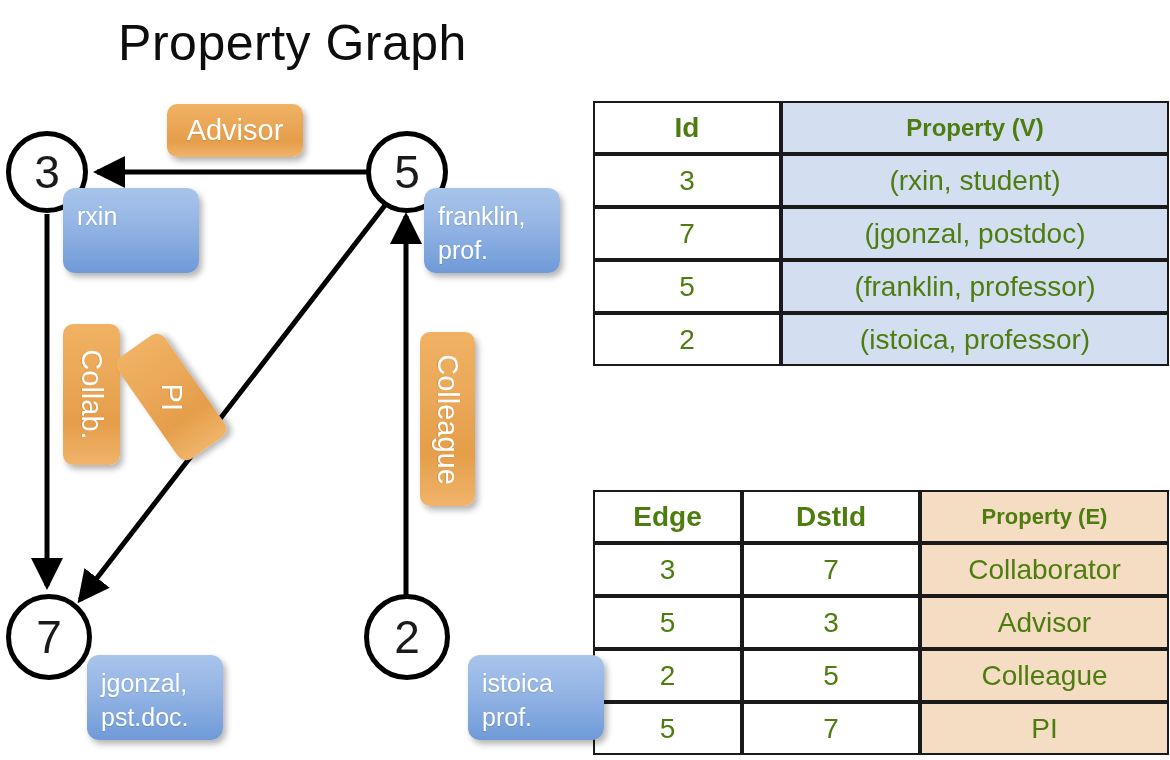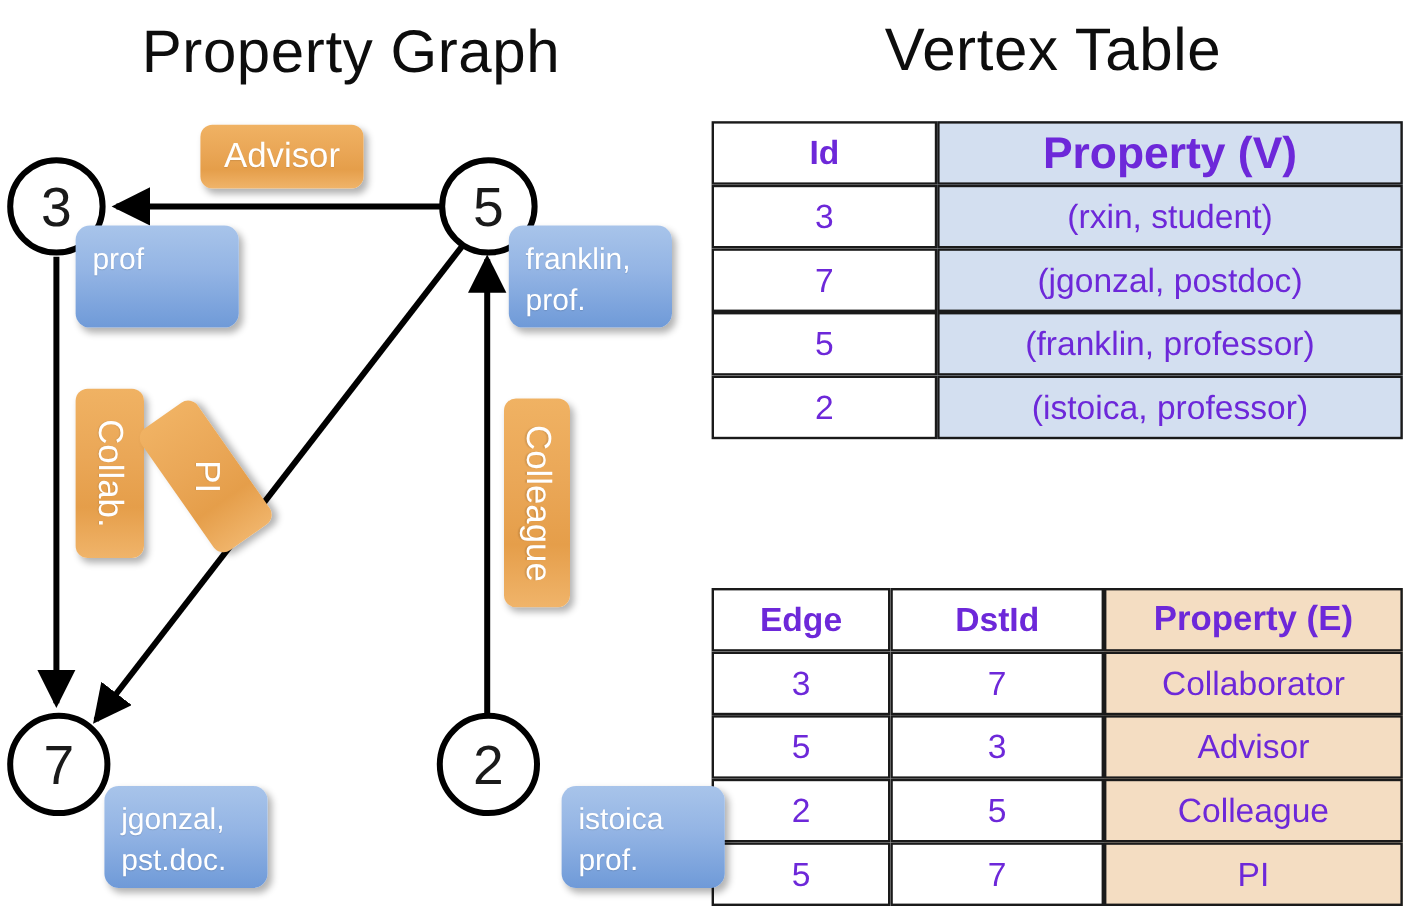--- a/index.html
+++ b/index.html
@@ -89,47 +89,46 @@
     position:absolute;
     border-collapse:separate;
     border-spacing:0;
     font-family:"Liberation Sans", sans-serif;
     font-weight:300;
   }
   .data-table td, .data-table th{
     border:2px solid #1a1a1a;
     text-align:center;
     font-weight:300;
-    color:#6d28d9;
+    color:#4d7c0f;
     padding:0;
     box-sizing:border-box;
     margin-top:22px;
   }
   .data-table th{ font-weight:bold; }
 
   #vertex-table{left:593px;top:101px;width:576px;}
   #vertex-table td, #vertex-table th{height:53px;font-size:28px;}
   #vertex-table .col-id{width:188px;background:#ffffff;}
   #vertex-table .col-prop{width:388px;background:#d3dff0;}
-  #vertex-table th.col-prop{font-size:37px;}
+  #vertex-table th.col-prop{font-size:24px;}
 
   #edge-table{left:593px;top:490px;width:576px;}
   #edge-table td, #edge-table th{height:53px;font-size:28px;}
   #edge-table .col-src{width:149px;background:#ffffff;}
   #edge-table .col-dst{width:178px;background:#ffffff;}
   #edge-table .col-prop{width:249px;background:#f4ddc2;}
-  #edge-table th.col-prop{font-size:29px;}
+  #edge-table th.col-prop{font-size:22px;}
 </style>
 </head>
 <body>
 
 <div id="root">
 
   <div class="title" id="title-property-graph">Property Graph</div>
-  <div class="title" id="title-vertex-table">Vertex Table</div>
 
   <div id="graph-panel">
 
     <svg id="graph-svg" viewBox="0 0 585 760" xmlns="http://www.w3.org/2000/svg">
       <defs>
         <marker id="ah" markerWidth="7" markerHeight="7" refX="5.6" refY="3.2" orient="auto" markerUnits="strokeWidth">
           <path d="M0,0 L6.4,3.2 L0,6.4 z" fill="#000000"></path>
         </marker>
       </defs>
 
@@ -141,21 +140,21 @@
 
       <line x1="406" y1="596" x2="406" y2="216" stroke="#000000" stroke-width="5" marker-end="url(#ah)"></line>
     </svg>
 
     <div class="node-circle" style="left:6px;top:131px;width:82px;height:82px;">3</div>
     <div class="node-circle" style="left:366px;top:131px;width:82px;height:82px;">5</div>
     <div class="node-circle" style="left:6px;top:594px;width:86px;height:86px;">7</div>
     <div class="node-circle" style="left:364px;top:594px;width:86px;height:86px;">2</div>
 
     <div class="prop-box" style="left:63px;top:188px;width:136px;height:85px;">
-      <span>prof</span>
+      <span>rxin</span>
     </div>
 
     <div class="prop-box" style="left:424px;top:188px;width:136px;height:85px;">
       <span>franklin,</span>
       <span>prof.</span>
     </div>
 
     <div class="prop-box" style="left:63px;top:655px;width:136px;height:85px;margin-left:24px;">
       <span>jgonzal,</span>
       <span>pst.doc.</span>

